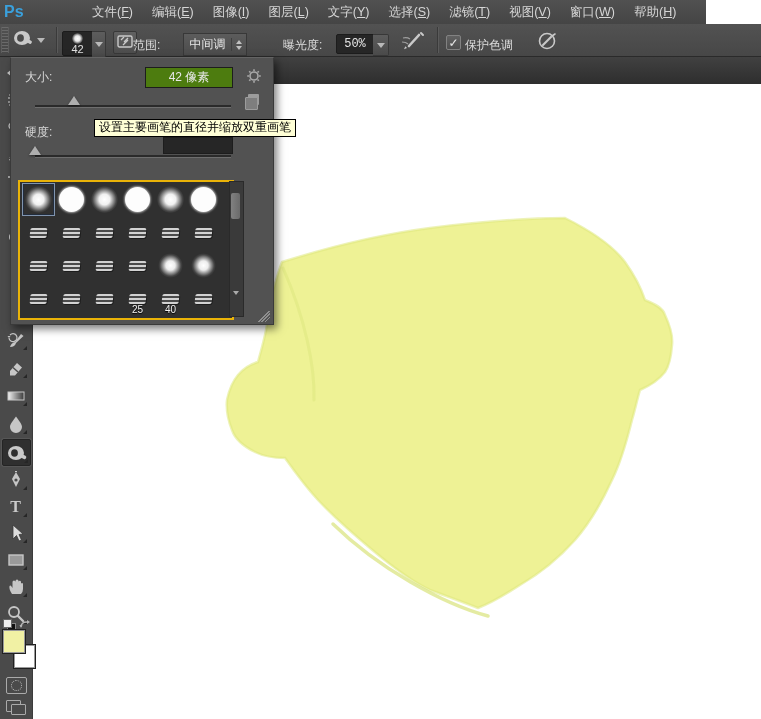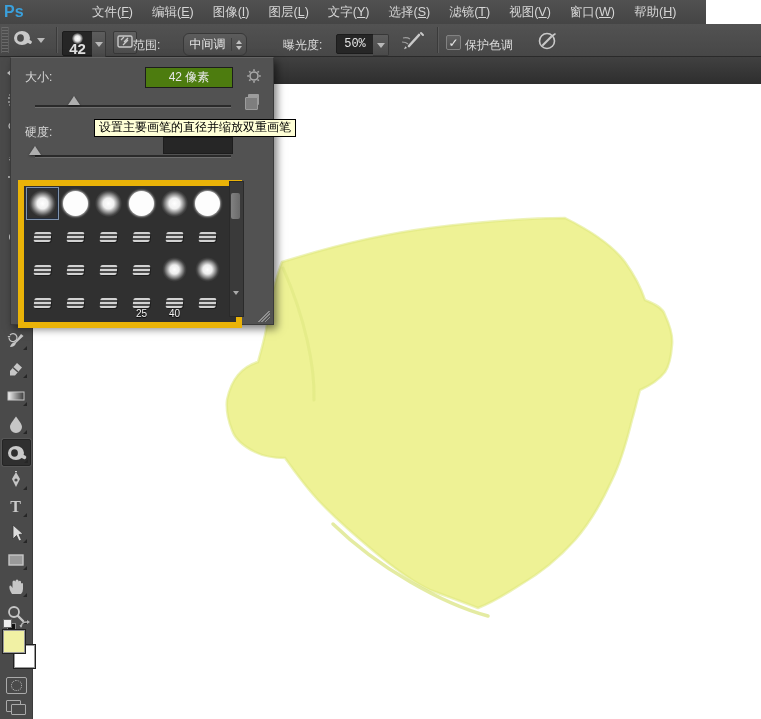--- a/index.html
+++ b/index.html
@@ -43,35 +43,35 @@
   .ob-sep{top:3px;width:1px;height:26px;background:#3a3a3a;border-right:1px solid #5b5b5b;}
   #brush-preview{
     left:62px;top:7px;width:29px;height:23px;background:#262626;
     border:1px solid #1c1c1c;border-radius:2px 0 0 2px;
     display:flex;flex-direction:column;align-items:center;justify-content:flex-end;
   }
   #brush-preview .dot{
     width:11px;height:11px;border-radius:50%;margin-bottom:0px;
     background:radial-gradient(circle,#ffffff 0%,#e8e8e8 35%,rgba(255,255,255,0) 75%);
   }
-  #brush-preview .num{color:#e0e0e0;font-size:15px;line-height:10px;padding-bottom:1px;font-weight:bold;}
+  #brush-preview .num{color:#e0e0e0;font-size:11px;line-height:10px;padding-bottom:1px;}
   #brush-preview-arrow{
     left:92px;top:7px;width:13px;height:25px;background:linear-gradient(#5d5d5d,#4a4a4a);
     border:1px solid #383838;border-left:none;border-radius:0 2px 2px 0;
     display:flex;align-items:center;justify-content:center;
   }
   #toggle-brush-panel{
     left:113px;top:7px;width:22px;height:21px;background:linear-gradient(#616161,#4d4d4d);
     border:1px solid #383838;border-radius:2px;
     display:flex;align-items:center;justify-content:center;
   }
   .ob-label{color:#dcdcdc;font-size:12px;top:13px;}
   #range-dd{
     left:183px;top:9px;width:62px;height:21px;background:linear-gradient(#5c5c5c,#4b4b4b);
-    border:1px solid #383838;border-radius:6px;color:#e6e6e6;font-size:12px;
+    border:1px solid #383838;border-radius:0;color:#e6e6e6;font-size:12px;
     display:flex;align-items:center;
   }
   #range-dd .txt{flex:1;text-align:center;}
   #range-dd .spin{display:flex;flex-direction:column;gap:2px;padding:0 4px;border-left:1px solid #3f3f3f;height:13px;justify-content:center;}
   .tri-up{width:0;height:0;border-left:3px solid transparent;border-right:3px solid transparent;border-bottom:4px solid #c0c0c0;}
   .tri-dn{width:0;height:0;border-left:3px solid transparent;border-right:3px solid transparent;border-top:4px solid #c0c0c0;}
   #exposure-field{
     left:336px;top:10px;width:36px;height:18px;background:#262626;border:1px solid #1c1c1c;
     color:#e6e6e6;font-size:12px;display:flex;align-items:center;justify-content:center;border-radius:2px 0 0 2px;font-family:Liberation Mono, monospace;
   }
@@ -157,21 +157,21 @@
     border-left:6px solid transparent;border-right:6px solid transparent;
     border-bottom:9px solid #aeaeae;
     filter:drop-shadow(0 1px 1px rgba(0,0,0,.5));
   }
   #gear-btn{position:absolute;left:232px;top:9px;width:22px;height:18px;display:flex;align-items:center;justify-content:center;}
   #new-brush-btn{position:absolute;left:234px;top:36px;width:16px;height:14px;}
   #new-brush-btn .pg{position:absolute;left:3px;top:0;width:11px;height:11px;background:#9c9c9c;border-radius:1px;}
   #new-brush-btn .pg2{position:absolute;left:0;top:3px;width:11px;height:11px;background:#7e7e7e;border:1px solid #9c9c9c;border-radius:1px;}
   #preset-grid-wrap{
     position:absolute;left:7px;top:122px;width:212px;height:136px;
-    background:#303030;border:6px solid #eab308;
+    background:#303030;border:2px solid #eab308;
   }
   #preset-grid{
     position:absolute;left:2px;top:1px;width:198px;height:132px;
     display:grid;grid-template-columns:repeat(6,33px);grid-auto-rows:33px;
   }
   .preset-cell{position:relative;display:flex;align-items:center;justify-content:center;}
   .preset-cell.selected{box-shadow:inset 0 0 0 1px #8094ae, inset 0 0 0 2px #222c3c;}
   .soft{width:27px;height:27px;border-radius:50%;
     background:radial-gradient(circle,#ffffff 0%,#f0f0f0 28%,rgba(255,255,255,.12) 62%,rgba(255,255,255,0) 72%);}
   .soft-sm{width:25px;height:25px;border-radius:50%;

